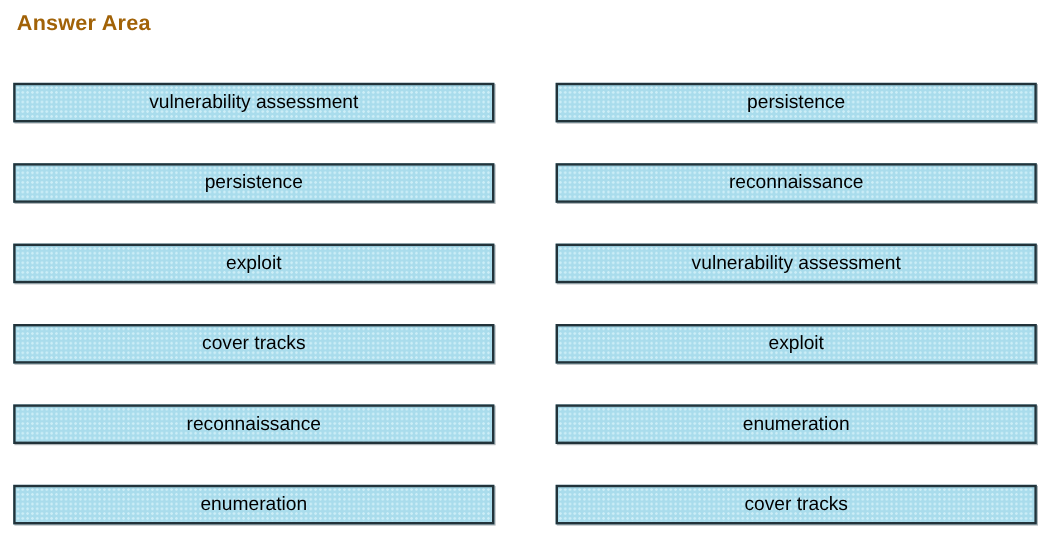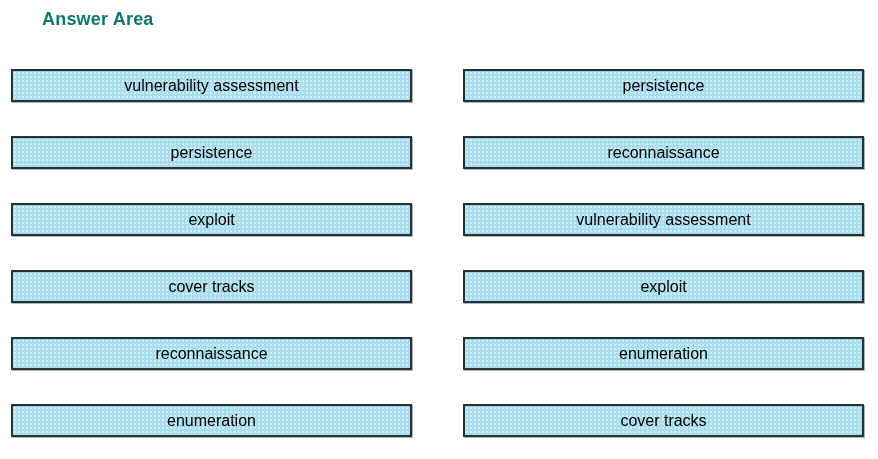--- a/index.html
+++ b/index.html
@@ -14,23 +14,22 @@
     height: 459px;
     background: #ffffff;
     overflow: hidden;
   }
   .title {
     position: absolute;
     left: 14px;
     top: 9px;
     font-size: 18px;
     font-weight: bold;
-    color: #0f766e;
+    color: #a16207;
     letter-spacing: 0.2px;
-    margin-left: 28px;
   }
   .column {
     position: absolute;
     top: 69px;
     height: 368px;
     display: flex;
     flex-direction: column;
     justify-content: space-between;
     gap: 34px;
   }

